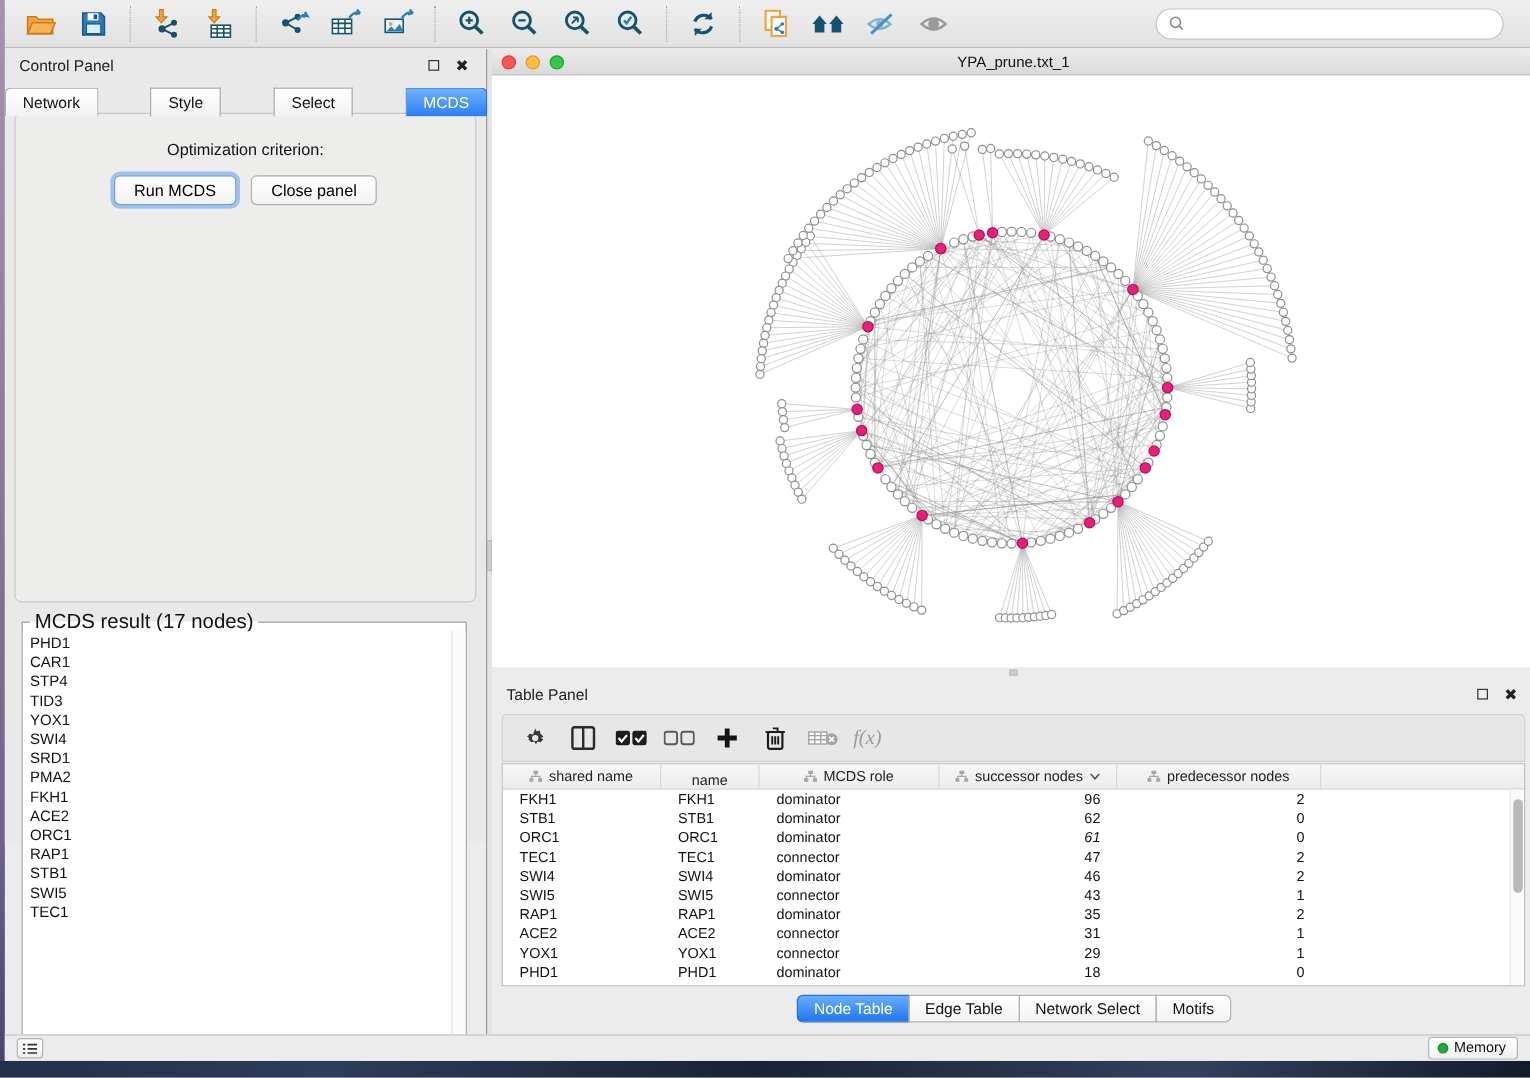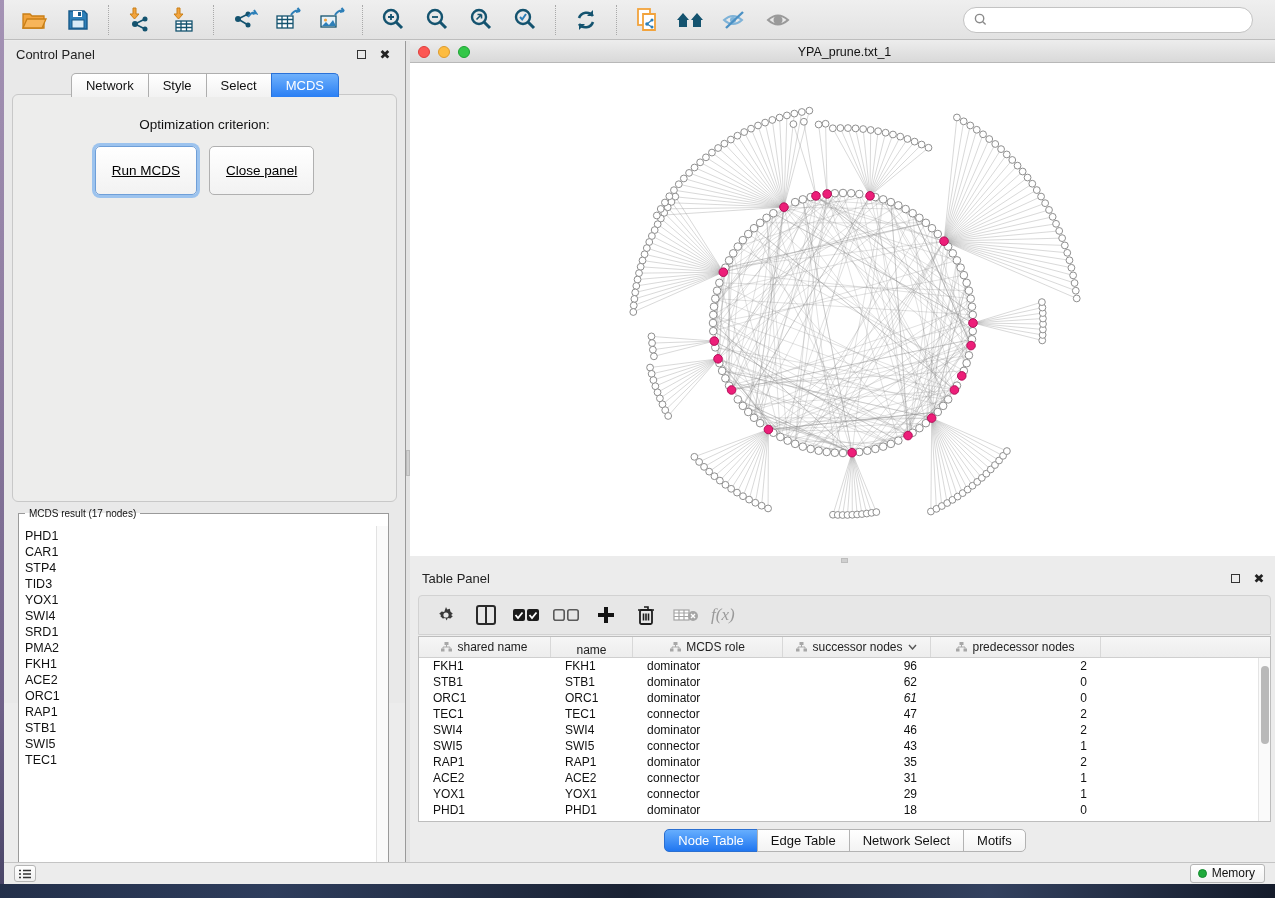--- a/index.html
+++ b/index.html
@@ -25,44 +25,44 @@
   .search-box input { border:none; outline:none; flex:1; font-size:12px; background:transparent; }
 
   
   .control-panel { position:absolute; left:0; top:41px; width:401px; height:662px; background:#e9e9e9; }
   .panel-head { height:26px; display:flex; align-items:center; padding:0 12px; font-size:13px; color:#222; }
   .panel-head .spacer { flex:1; }
   .mini-btn { width:16px; height:16px; display:flex; align-items:center; justify-content:center; margin-left:8px; font-size:12px; color:#222; }
   .float-glyph { width:9px; height:9px; border:1.5px solid #333; display:inline-block; }
   .close-glyph { font-weight:bold; font-size:13px; line-height:1; }
 
-  .cp-tabs { display:flex; justify-content:center; margin-top:6px; position:relative; z-index:2; }
+  .cp-tabs { display:flex; justify-content:space-between; margin-top:6px; position:relative; z-index:2; }
   .cp-tab { padding:4px 14px; font-size:13px; background:linear-gradient(180deg,#ffffff,#f2f2f2);
     border:1px solid #aeaeae; border-bottom:none; margin-right:-1px; }
   .cp-tab:first-child { border-radius:5px 0 0 0; }
   .cp-tab.last { border-radius:0 5px 0 0; }
   .cp-tab.selected { background:linear-gradient(180deg,#6fb1fc,#2a7ff4); color:#fff; border-color:#2a72d8; border-radius:0 5px 0 0; }
 
   .cp-body { position:absolute; left:8px; top:53px; width:385px; height:408px;
     background:#ededec; border:1px solid #c8c8c8; border-radius:6px; }
   .opt-label { text-align:center; margin-top:22px; font-size:13.5px; }
   .select-row { display:flex; justify-content:center; margin-top:12px; }
   .mac-select { width:312px; height:24px; background:#fff; border:1px solid #b9b9b9; border-radius:4px;
     display:flex; align-items:center; font-size:13px; position:relative; padding-left:10px; }
   .mac-select .stepper { position:absolute; right:1px; top:1px; bottom:1px; width:20px; border-radius:3px;
     background:linear-gradient(180deg,#73b1f7,#2f7ded); display:flex; flex-direction:column; align-items:center; justify-content:center; color:#fff; }
   .mac-select .stepper span { font-size:8px; line-height:7px; }
   .btn-row { display:flex; justify-content:center; gap:12px; margin-top:14px; }
   .mac-btn { background:linear-gradient(180deg,#ffffff,#f2f2f2); border:1px solid #b0b0b0; border-radius:5px;
-    padding:16px 16px; font-size:13.5px;text-decoration:underline; }
+    padding:4px 16px; font-size:13.5px; }
   .mac-btn.focused { box-shadow:0 0 0 3px #9cc3ee; border-color:#6f9fd8; }
 
   .mcds-result { position:absolute; left:14px; top:467px; width:371px; height:371px; }
   fieldset { border:1px solid #9a9a9a; height:100%; background:#fff; padding:0; }
-  fieldset legend { font-size:10px; margin-left:6px; padding:0 4px; background:transparent; }
+  fieldset legend { font-size:17px; margin-left:6px; padding:0 4px; background:transparent; }
   .mcds-list { position:absolute; left:1px; right:13px; top:18px; bottom:1px; background:#fff; overflow:hidden;
     padding:2px 0 0 6px; font-size:12.5px; line-height:16px; }
   .mcds-scroll { position:absolute; right:1px; top:18px; bottom:1px; width:12px; background:#fafafa; border-left:1px solid #e2e2e2; }
 
   
   .v-split { position:absolute; left:401px; top:41px; width:5px; height:821px; background:#e4e4e4; border-left:1px solid #9a9a9a; }
   .v-split .grip { position:absolute; top:409px; left:0; width:4px; height:26px; background:#d0d0d0; border:1px solid #bbb; }
   .h-split { position:absolute; left:406px; top:556px; width:869px; height:9px; background:#ececec; }
   .h-split .grip { margin:2px auto 0 auto; width:7px; height:5px; background:#cfcfcf; border:1px solid #bdbdbd; }
 

